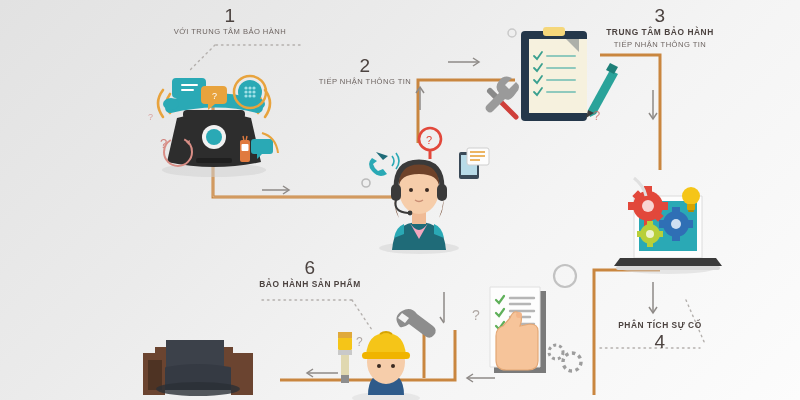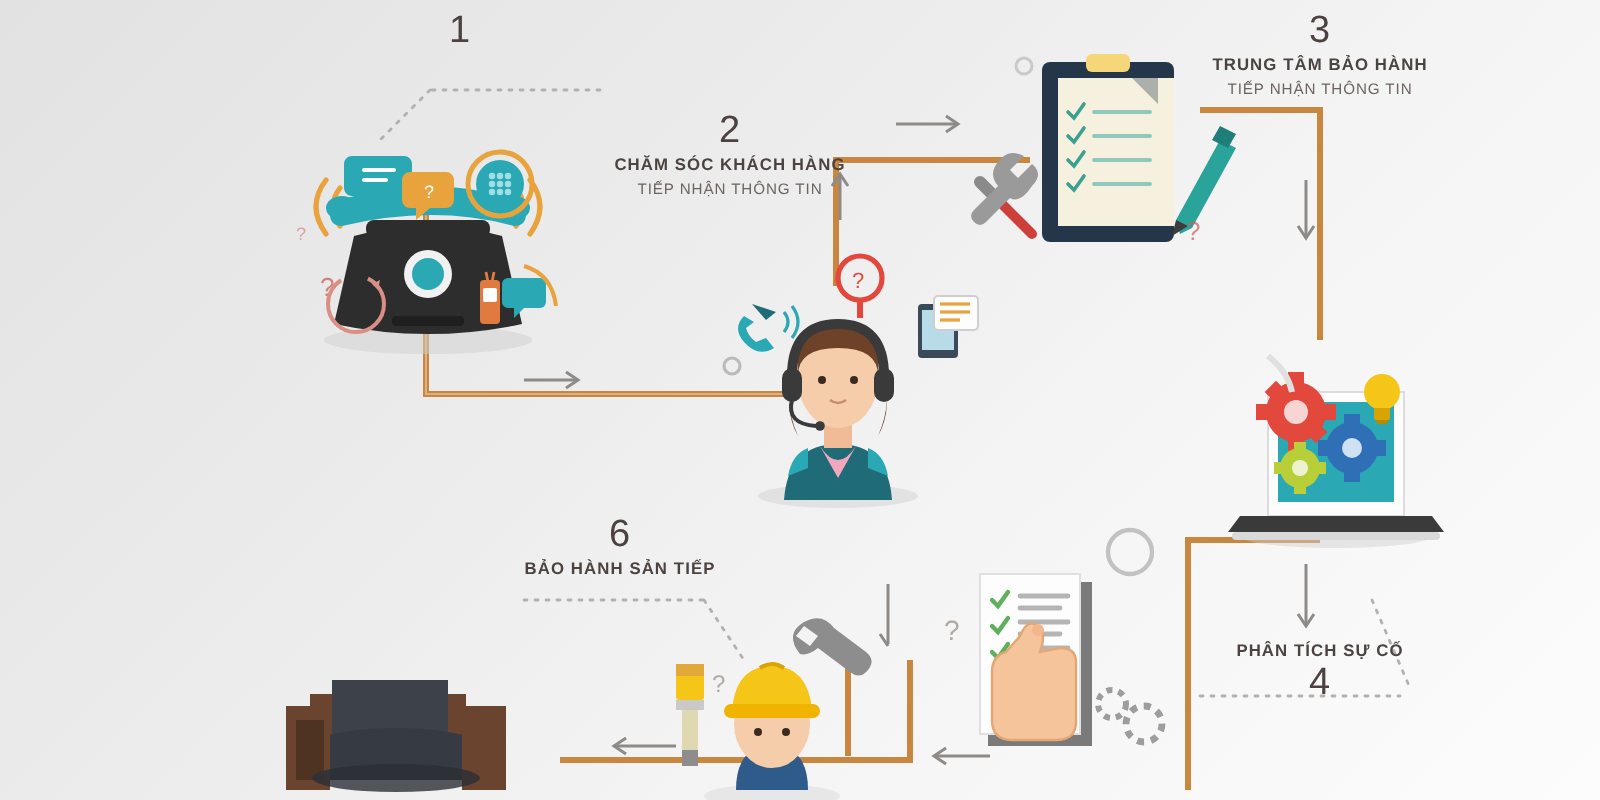--- a/index.html
+++ b/index.html
@@ -346,37 +346,37 @@
       <rect x="338" y="350" width="14" height="5" fill="#c9c9c9"></rect>
       <rect x="341" y="355" width="8" height="20" fill="#e0d8b0"></rect>
       <rect x="341" y="375" width="8" height="8" fill="#8d8d8d"></rect>
       <rect x="338" y="332" width="14" height="6" fill="#e0a93a"></rect>
     </g>
     <text x="356" y="346" font-size="12" fill="#b0a8a4" font-family="Liberation Sans, sans-serif">?</text>
   </svg>
 
   <div class="step-label" style="left:150px; top:6px; width:160px;">
     <div class="step-num">1</div>
+    <div class="step-sub">VỚI TRUNG TÂM BẢO HÀNH</div>
   </div>
 
   <div class="step-label" style="left:285px; top:56px; width:160px;">
     <div class="step-num">2</div>
-    <div class="step-title">CHĂM SÓC KHÁCH HÀNG</div>
     <div class="step-sub">TIẾP NHẬN THÔNG TIN</div>
   </div>
 
   <div class="step-label" style="left:580px; top:6px; width:160px;">
     <div class="step-num">3</div>
     <div class="step-title">TRUNG TÂM BẢO HÀNH</div>
     <div class="step-sub">TIẾP NHẬN THÔNG TIN</div>
   </div>
 
   <div class="step-label" style="left:580px; top:319px; width:160px;">
     <div class="step-title">PHÂN TÍCH SỰ CỐ</div>
     <div class="step-num">4</div>
   </div>
 
   <div class="step-label" style="left:230px; top:258px; width:160px;">
     <div class="step-num">6</div>
-    <div class="step-title">BẢO HÀNH SẢN TIẾP</div>
+    <div class="step-title">BẢO HÀNH SẢN PHẨM</div>
   </div>
 
 </div>
 
 </body></html>

